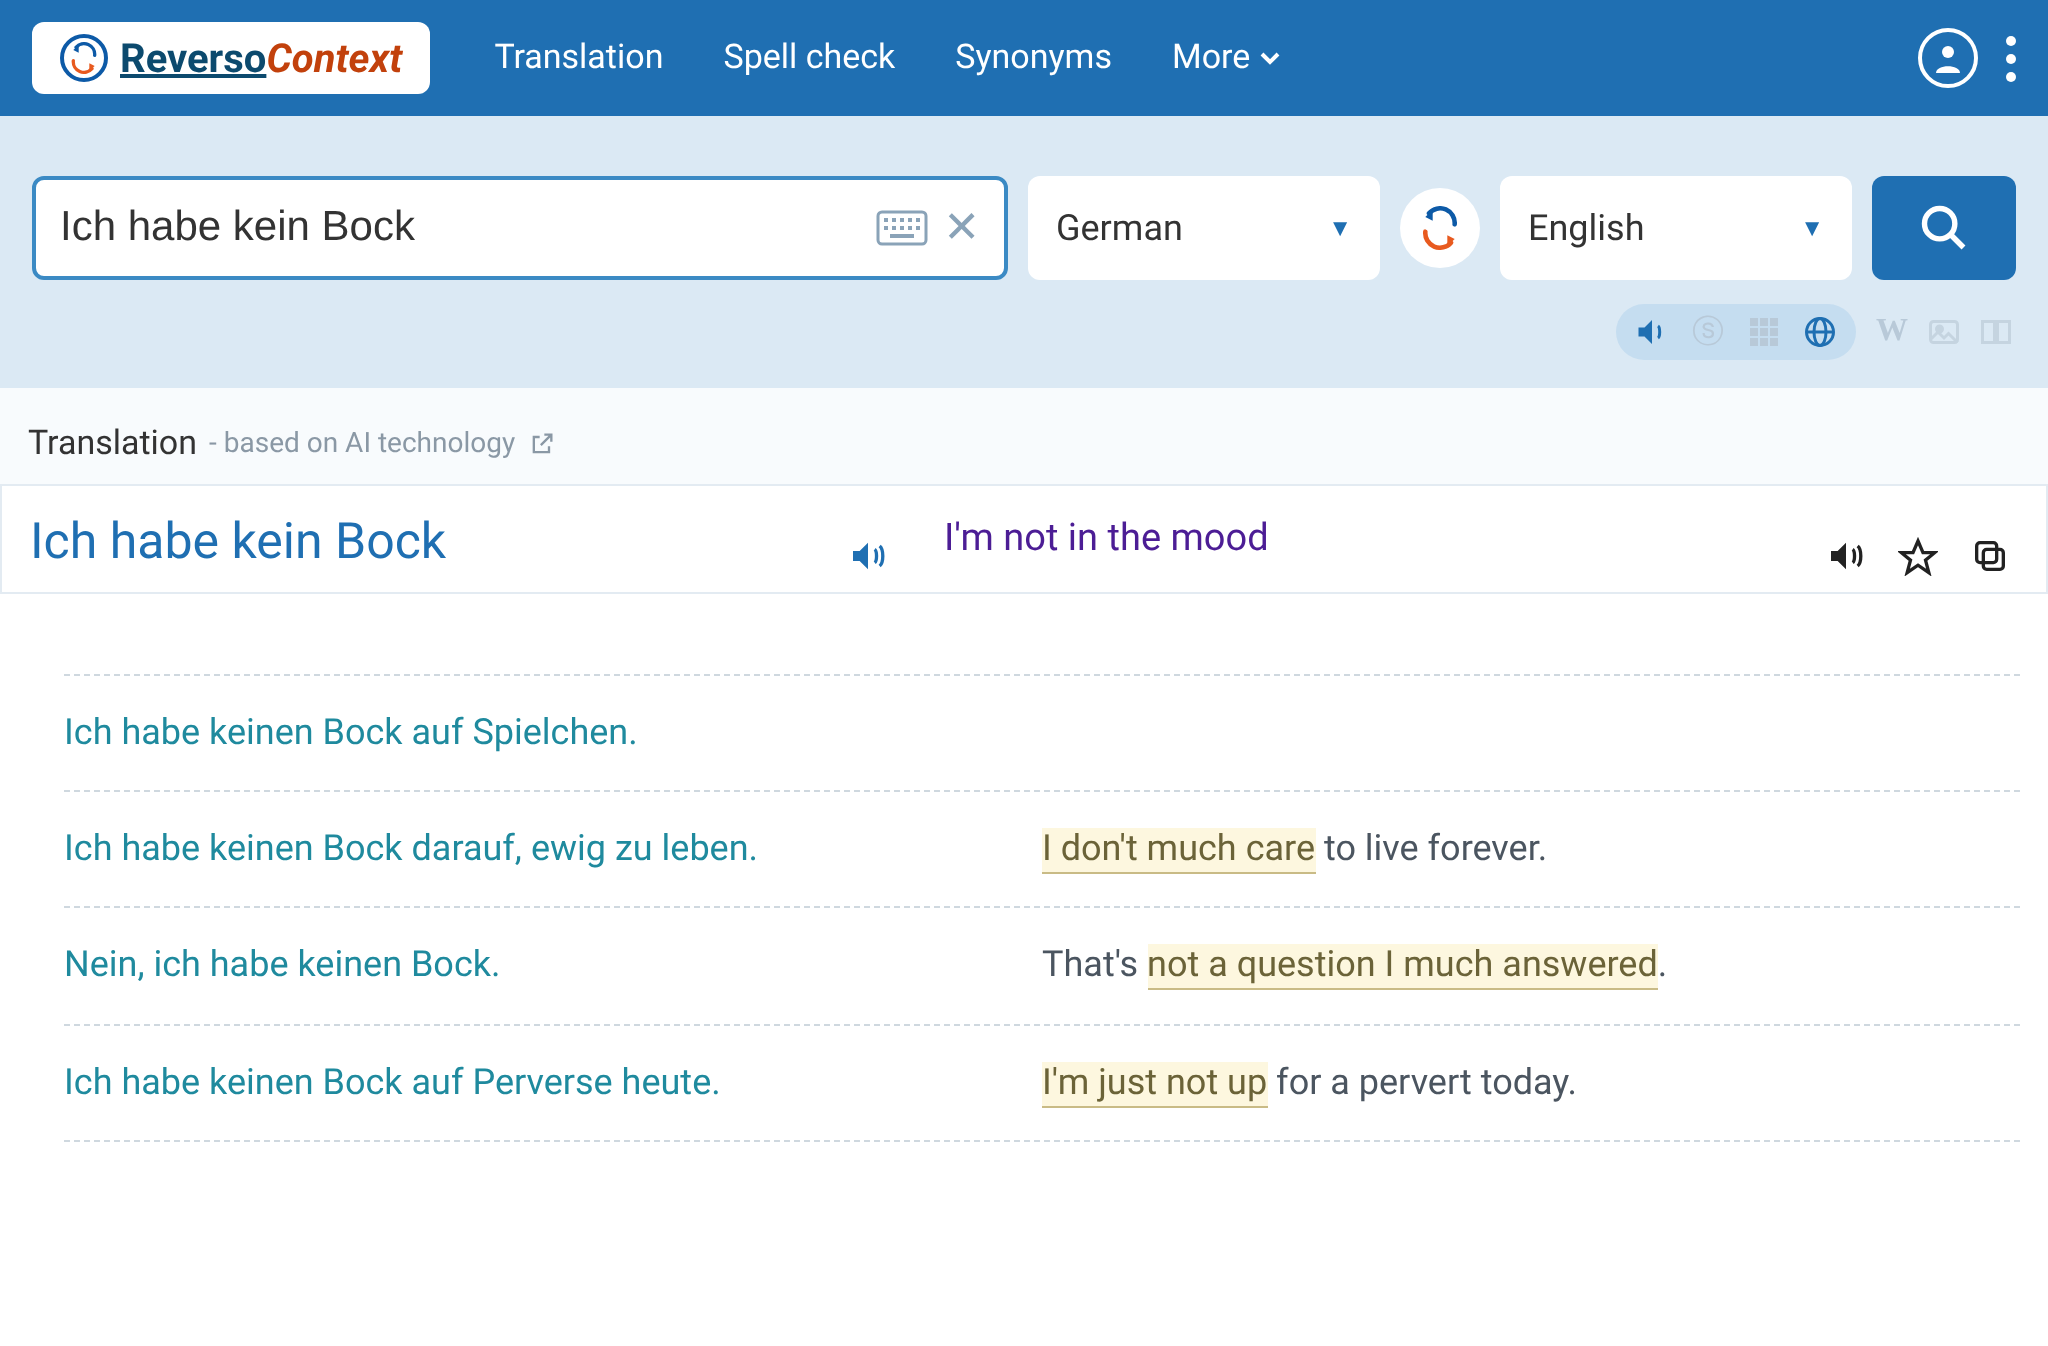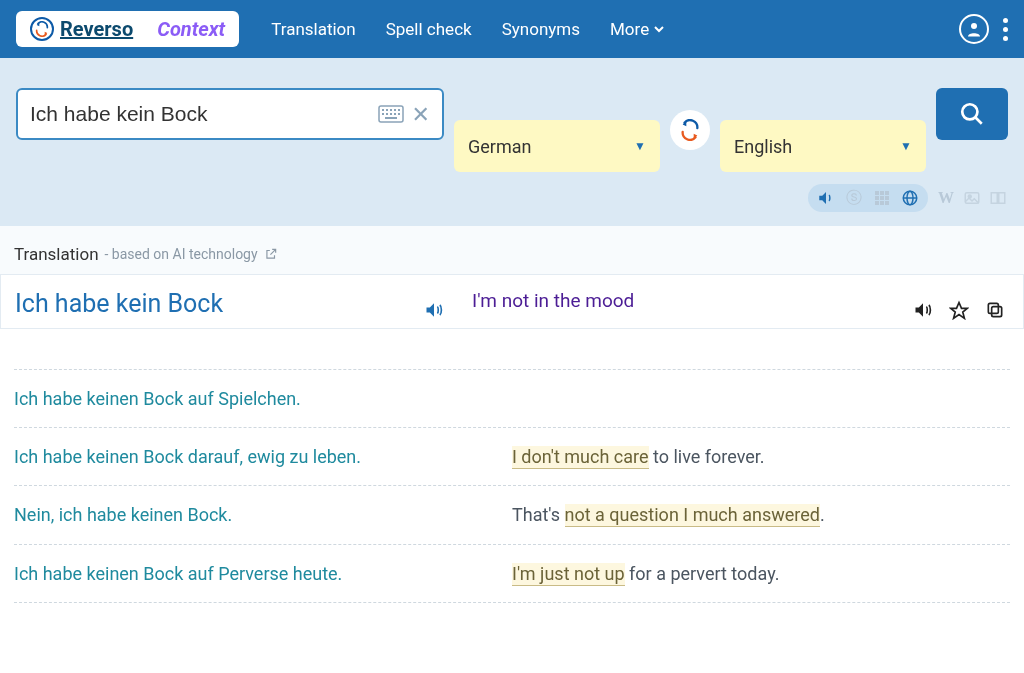--- a/index.html
+++ b/index.html
@@ -5,37 +5,37 @@
   * { box-sizing: border-box; margin: 0; padding: 0; }
   body { font-family: -apple-system, BlinkMacSystemFont, "Segoe UI", Roboto, Helvetica, Arial, sans-serif; background: #fff; width: 1024px; height: 673px; overflow: hidden; }
   
   
   .navbar { background: #1f6fb2; height: 58px; display: flex; align-items: center; padding: 0 16px; color: #fff; }
   .logo-box { background: #fff; border-radius: 6px; padding: 6px 14px; display: flex; align-items: center; gap: 6px; }
   .logo-icon { width: 24px; height: 24px; border: 2px solid #0d5aa7; border-radius: 50%; position: relative; display:flex; align-items:center; justify-content:center;}
   .logo-icon svg { width:16px; height:16px;}
   .logo-text { font-weight: 700; font-size: 20px; }
   .logo-text .r1 { color: #0c4a6e; text-decoration: underline; }
-  .logo-text .r2 { color: #8b5cf6; font-style: italic; margin-left: 24px; }
+  .logo-text .r2 { color: #c2410c; font-style: italic; }
   .nav-links { display: flex; gap: 30px; margin-left: 32px; font-size: 17px; }
   .nav-link { color: #fff; cursor: pointer; display:flex; align-items:center; gap:4px;}
   .nav-spacer { flex: 1; }
   .nav-right { display: flex; align-items: center; gap: 14px; }
   .user-icon-circle { width: 30px; height: 30px; border: 2px solid #fff; border-radius: 50%; display:flex; align-items:center; justify-content:center;}
   .dots { display:flex; flex-direction:column; gap:4px;}
   .dots span{ width:5px; height:5px; background:#fff; border-radius:50%;}
 
   
   .search-area { background: #dbe9f4; padding: 30px 16px 14px 16px; }
   .search-row { display: flex; gap: 10px; align-items: stretch; }
   .search-input-wrap { flex: 1; background: #fff; border: 2px solid #3b8ac4; border-radius: 6px; display: flex; align-items: center; padding: 0 12px; height: 52px; }
   .search-input { flex: 1; border: none; outline: none; font-size: 21px; color: #333; }
   .kbd-icon, .clear-icon { color: #8aa3b8; margin-left: 8px; cursor: pointer; }
   .clear-icon { font-size: 22px; font-weight:300;}
-  .lang-select { width: 206px; background: #fef9c3; border-radius: 6px; display: flex; align-items: center; justify-content: space-between; padding: 0 14px; height: 52px; cursor: pointer; font-size: 18px; color:#333;margin-top:32px;}
+  .lang-select { width: 176px; background: #ffffff; border-radius: 6px; display: flex; align-items: center; justify-content: space-between; padding: 0 14px; height: 52px; cursor: pointer; font-size: 18px; color:#333;}
   .lang-caret { color: #1f6fb2; font-size: 12px;}
   .swap-btn { width: 40px; height: 40px; background: #fff; border-radius: 50%; align-self: center; display:flex; align-items:center; justify-content:center; cursor:pointer;}
   .swap-btn svg{ width:22px; height:22px;}
   .search-btn { width: 72px; background: #1f6fb2; border-radius: 6px; display: flex; align-items: center; justify-content: center; cursor: pointer; height:52px;}
   .search-btn svg { width:26px; height:26px; stroke:#fff;}
   .tool-icons-row { display:flex; justify-content:flex-end; margin-top:12px; gap:2px; align-items:center;}
   .tool-pill { background:#c5ddf0; border-radius:14px; padding:4px 8px; display:flex; align-items:center; gap:8px;}
   .ti { width:20px; height:20px; display:inline-flex; align-items:center; justify-content:center; color:#1f6fb2; font-size:16px;}
   .ti.dis { color:#b8c9d8;}
   .out-icons{ display:flex; align-items:center; gap:6px; margin-left:6px;}
@@ -48,21 +48,21 @@
   .trans-card { background:#fff; border:1px solid #e3ebf2; border-top:1px solid #e3ebf2; border-bottom:1px solid #e3ebf2; padding: 14px 14px 10px 14px; display:flex;}
   .trans-col { flex:1; position:relative; padding-right:10px;}
   .trans-src { color:#1f6fb2; font-size:25px; font-weight:400;}
   .trans-tgt { color:#4c1d95; font-size:19px; font-weight:400;}
   .speak-src { position:absolute; right:18px; bottom:-2px; color:#1f6fb2; font-size:18px; cursor:pointer;}
   .card-actions { position:absolute; right:4px; bottom:-2px; display:flex; gap:16px; color:#222;}
   .card-actions span{ cursor:pointer; font-size:18px;}
   .trans-col.right{ padding-left:10px; padding-right:100px;}
 
   
-  .examples { background:#fff; padding: 40px 14px 0 14px;}
+  .examples { background:#fff; padding: 40px 14px 0 14px; margin-left: 18px;}
   .ex-row { display:flex; padding: 16px 0; border-top:1px dashed #cfd8df;}
   .ex-row:last-child{ border-bottom:1px dashed #cfd8df;}
   .ex-col { flex:1; font-size:18px; line-height:1.4; padding-right:20px;}
   .src-text { color:#1f8a9e;}
   .tgt-text { color:#4b5560;}
   .hl { background:#fdf7df; color:#6b6338; border-bottom:1px solid #c9bb86; padding-bottom:1px;}
   
   svg{ display:block;}
 </style>
 </head>

